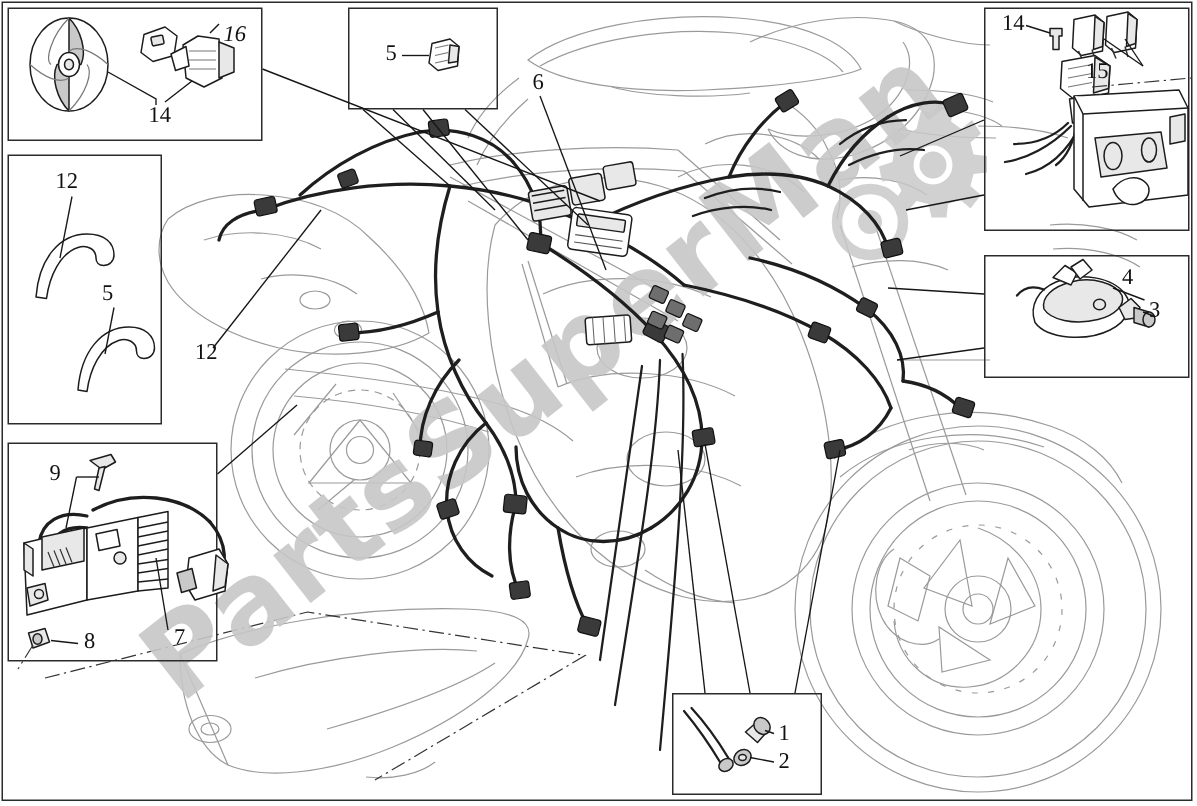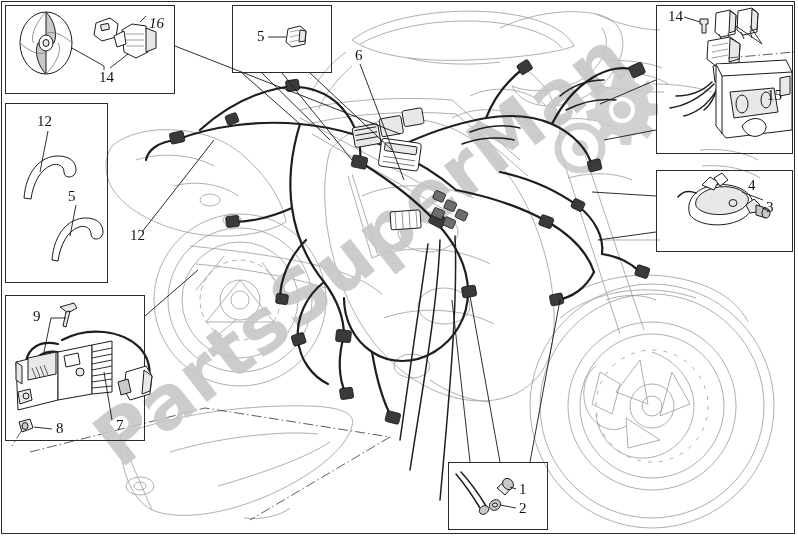--- a/index.html
+++ b/index.html
@@ -333,21 +333,21 @@
       <path class="part" d="M742 126 C 748 118, 758 116, 764 122 C 768 126, 766 134, 758 136 C 750 138, 744 132, 742 126 Z"></path>
       <path class="partS" d="M780 78 L790 76 L790 94 L780 96 Z"></path>
       <path class="dashdot" d="M728 58 L794 52"></path>
 
       <path class="leader" d="M684 17 L 700 22"></path>
       <path class="leader" d="M762 44 L 736 26"></path>
       <path class="leader" d="M762 44 L 750 26"></path>
     </g>
   </svg>
   <div class="lbl" style="left:668px;top:9px;">14</div>
-  <div class="lbl" style="left:767px;top:41px;margin-top:47px;">15</div>
+  <div class="lbl" style="left:724px;top:41px;">15</div>
 
   <div class="callbox" style="left:5px;top:103px;width:103px;height:180px;"></div>
   <svg class="layer" viewBox="0 0 798 537">
     <g>
       <path class="part" d="M24 198 C 26 172, 40 156, 58 156 C 70 156, 76 162, 76 170 C 76 174, 73 177, 69 177 C 66 177, 64 175, 64 172 C 64 166, 58 163, 52 165 C 40 169, 33 184, 31 199 Z"></path>
       <path class="part" d="M52 260 C 54 234, 68 218, 86 218 C 97 218, 103 224, 103 232 C 103 236, 100 239, 96 239 C 93 239, 91 237, 91 234 C 91 228, 85 225, 79 227 C 67 231, 60 246, 58 261 Z"></path>
       <path class="leader" d="M48 131 L 40 172"></path>
       <path class="leader" d="M76 205 L 70 236"></path>
     </g>
   </svg>

